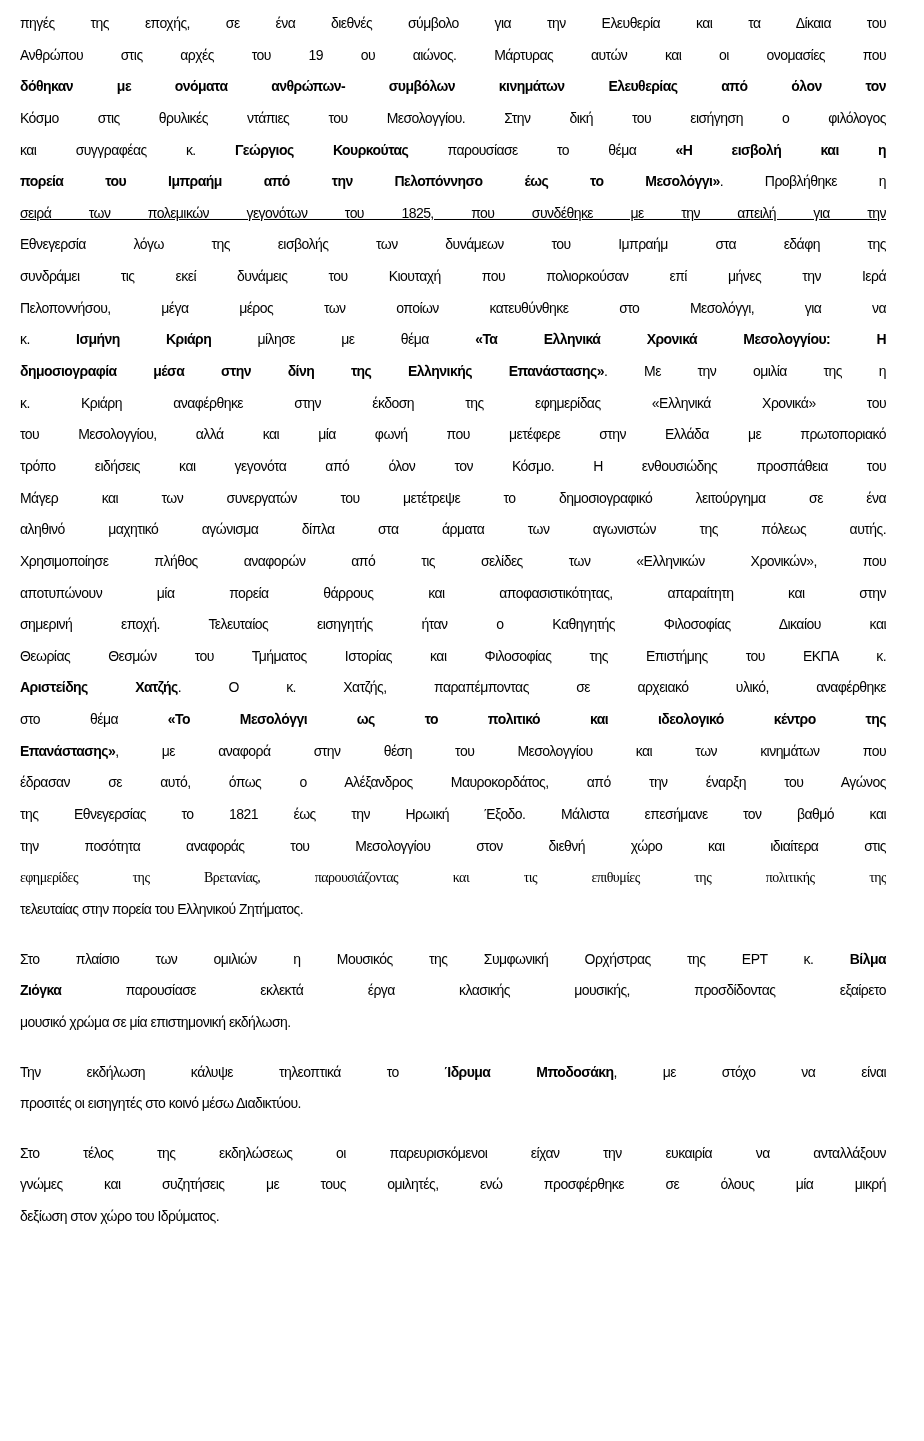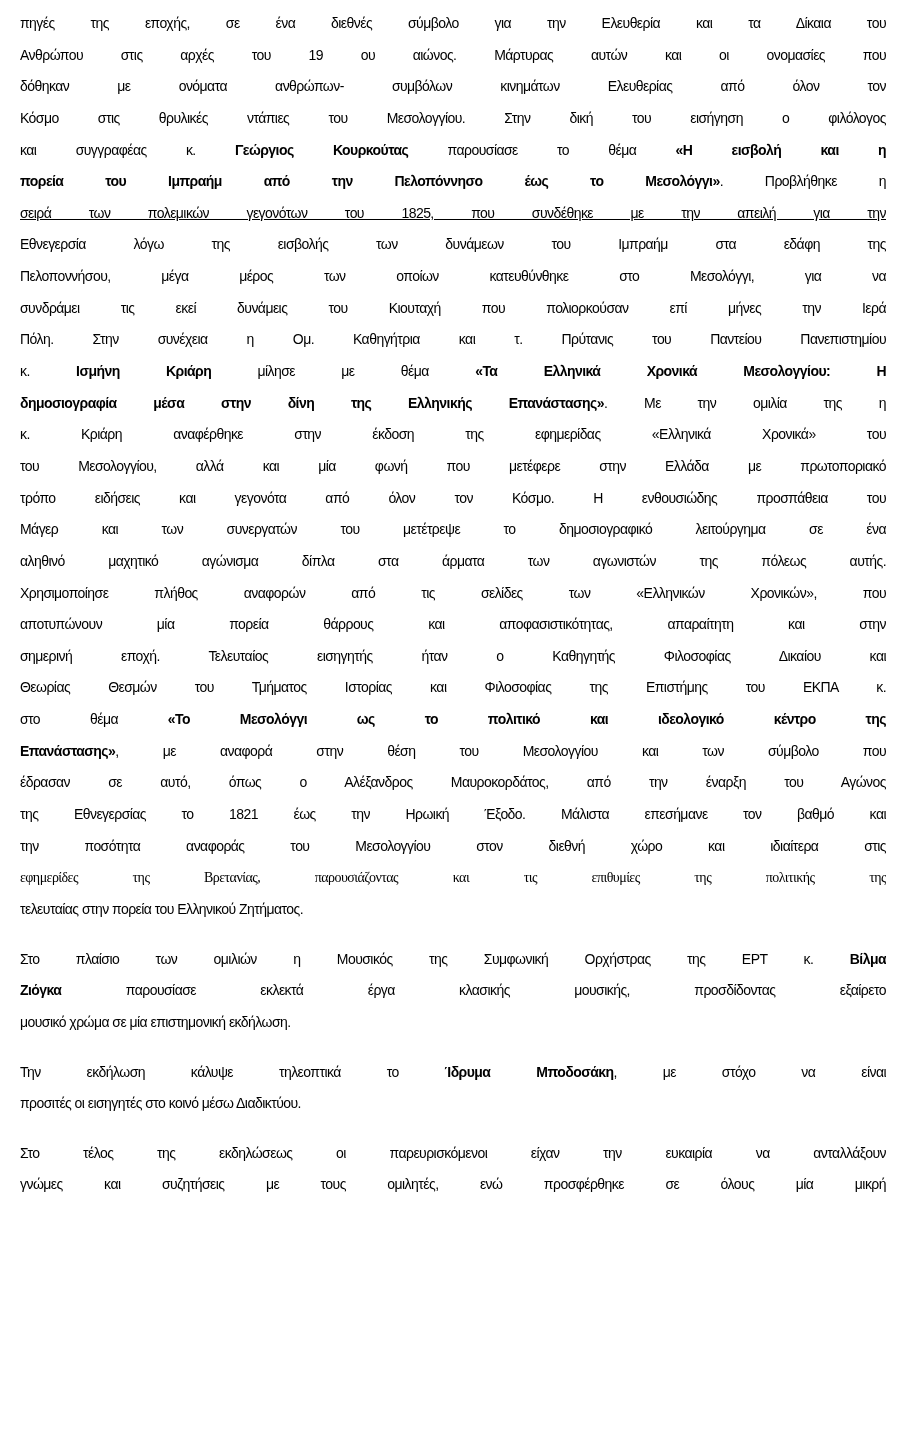--- a/index.html
+++ b/index.html
@@ -25,42 +25,42 @@
   .seg-b { font-weight: bold; }
   .gap { height: 18px; }
 </style>
 </head>
 <body>
 
 <div class="page" id="page">
     <div class="para">
       <span class="line" style="white-space: normal; overflow: hidden;"><span>πηγές της εποχής, σε ένα διεθνές σύμβολο για την Ελευθερία και τα Δίκαια του</span></span>
       <span class="line" style="white-space: normal; overflow: hidden;"><span>Ανθρώπου στις αρχές του 19 ου αιώνος. Μάρτυρας αυτών και οι ονομασίες που</span></span>
-      <span class="line" style="white-space: normal; overflow: hidden;"><span>δόθηκαν με ονόματα ανθρώπων- συμβόλων κινημάτων Ελευθερίας από όλον τον</span></span>
+      <span class="line" style="white-space: normal; overflow: hidden; font-weight: bold;"><span>δόθηκαν με ονόματα ανθρώπων- συμβόλων κινημάτων Ελευθερίας από όλον τον</span></span>
       <span class="line" style="white-space: normal; overflow: hidden;"><span>Κόσμο στις θρυλικές ντάπιες του Μεσολογγίου. Στην δική του εισήγηση ο φιλόλογος</span></span>
       <span class="line" style="white-space: normal; overflow: hidden;"><span>και συγγραφέας κ. </span><span class="seg-b">Γεώργιος Κουρκούτας</span><span> παρουσίασε το θέμα </span><span class="seg-b">«Η εισβολή και η</span></span>
       <span class="line" style="white-space: normal; overflow: hidden;"><span class="seg-b">πορεία του Ιμπραήμ από την Πελοπόννησο έως το Μεσολόγγι»</span><span>. Προβλήθηκε η</span></span>
       <span class="line" style="white-space: normal; overflow: hidden; text-decoration: underline;"><span>σειρά των πολεμικών γεγονότων του 1825, που συνδέθηκε με την απειλή για την</span></span>
       <span class="line" style="white-space: normal; overflow: hidden;"><span>Εθνεγερσία λόγω της εισβολής των δυνάμεων του Ιμπραήμ στα εδάφη της</span></span>
+      <span class="line" style="white-space: normal; overflow: hidden;"><span>συνδράμει τις εκεί δυνάμεις του Κιουταχή που πολιορκούσαν επί μήνες την Ιερά</span></span>
       <span class="line" style="white-space: normal; overflow: hidden;"><span>Πελοποννήσου, μέγα μέρος των οποίων κατευθύνθηκε στο Μεσολόγγι, για να</span></span>
-      <span class="line" style="white-space: normal; overflow: hidden;"><span>συνδράμει τις εκεί δυνάμεις του Κιουταχή που πολιορκούσαν επί μήνες την Ιερά</span></span>
-      <span class="line" style="white-space: normal; overflow: hidden;"><span>Πόλη. Στην συνέχεια η Ομ. Καθηγήτρια και τ. Πρύτανις του Παντείου Πανεπιστημίου</span></span>
       <span class="line" style="white-space: normal; overflow: hidden;"><span>κ. </span><span class="seg-b">Ισμήνη Κριάρη</span><span> μίλησε με θέμα </span><span class="seg-b">«Τα Ελληνικά Χρονικά Μεσολογγίου: Η</span></span>
       <span class="line" style="white-space: normal; overflow: hidden;"><span class="seg-b">δημοσιογραφία μέσα στην δίνη της Ελληνικής Επανάστασης»</span><span>. Με την ομιλία της η</span></span>
       <span class="line" style="white-space: normal; overflow: hidden;"><span>κ. Κριάρη αναφέρθηκε στην έκδοση της εφημερίδας «Ελληνικά Χρονικά» του</span></span>
       <span class="line" style="white-space: normal; overflow: hidden;"><span>του Μεσολογγίου, αλλά και μία φωνή που μετέφερε στην Ελλάδα με πρωτοποριακό</span></span>
       <span class="line" style="white-space: normal; overflow: hidden;"><span>τρόπο ειδήσεις και γεγονότα από όλον τον Κόσμο. Η ενθουσιώδης προσπάθεια του</span></span>
       <span class="line" style="white-space: normal; overflow: hidden;"><span>Μάγερ και των συνεργατών του μετέτρεψε το δημοσιογραφικό λειτούργημα σε ένα</span></span>
       <span class="line" style="white-space: normal; overflow: hidden;"><span>αληθινό μαχητικό αγώνισμα δίπλα στα άρματα των αγωνιστών της πόλεως αυτής.</span></span>
       <span class="line" style="white-space: normal; overflow: hidden;"><span>Χρησιμοποίησε πλήθος αναφορών από τις σελίδες των «Ελληνικών Χρονικών», που</span></span>
       <span class="line" style="white-space: normal; overflow: hidden;"><span>αποτυπώνουν μία πορεία θάρρους και αποφασιστικότητας, απαραίτητη και στην</span></span>
       <span class="line" style="white-space: normal; overflow: hidden;"><span>σημερινή εποχή. Τελευταίος εισηγητής ήταν ο Καθηγητής Φιλοσοφίας Δικαίου και</span></span>
       <span class="line" style="white-space: normal; overflow: hidden;"><span>Θεωρίας Θεσμών του Τμήματος Ιστορίας και Φιλοσοφίας της Επιστήμης του ΕΚΠΑ κ.</span></span>
+      <span class="line" style="white-space: normal; overflow: hidden;"><span class="seg-b">Αριστείδης Χατζής</span><span>. Ο κ. Χατζής, παραπέμποντας σε αρχειακό υλικό, αναφέρθηκε</span></span>
       <span class="line" style="white-space: normal; overflow: hidden;"><span>στο θέμα </span><span class="seg-b">«Το Μεσολόγγι ως το πολιτικό και ιδεολογικό κέντρο της</span></span>
-      <span class="line" style="white-space: normal; overflow: hidden;"><span class="seg-b">Επανάστασης»</span><span>, με αναφορά στην θέση του Μεσολογγίου και των σύμβολο που</span></span>
+      <span class="line" style="white-space: normal; overflow: hidden;"><span class="seg-b">Επανάστασης»</span><span>, με αναφορά στην θέση του Μεσολογγίου και των κινημάτων που</span></span>
       <span class="line" style="white-space: normal; overflow: hidden;"><span>έδρασαν σε αυτό, όπως ο Αλέξανδρος Μαυροκορδάτος, από την έναρξη του Αγώνος</span></span>
       <span class="line" style="white-space: normal; overflow: hidden;"><span>της Εθνεγερσίας το 1821 έως την Ηρωική Έξοδο. Μάλιστα επεσήμανε τον βαθμό και</span></span>
       <span class="line" style="white-space: normal; overflow: hidden;"><span>την ποσότητα αναφοράς του Μεσολογγίου στον διεθνή χώρο και ιδιαίτερα στις</span></span>
       <span class="line" style="white-space: normal; overflow: hidden; font-family: Liberation Serif, serif;"><span>εφημερίδες της Βρετανίας, παρουσιάζοντας και τις επιθυμίες της πολιτικής της</span></span>
       <span class="line last" style="white-space: normal; overflow: hidden;"><span>τελευταίας στην πορεία του Ελληνικού Ζητήματος.</span></span>
     </div>
     <div class="gap"></div>
     <div class="para">
       <span class="line" style="white-space: normal; overflow: hidden;"><span>Στο πλαίσιο των ομιλιών η Μουσικός της Συμφωνική Ορχήστρας της ΕΡΤ κ. </span><span class="seg-b">Βίλμα</span></span>
       <span class="line" style="white-space: normal; overflow: hidden;"><span class="seg-b">Ζιόγκα</span><span> παρουσίασε εκλεκτά έργα κλασικής μουσικής, προσδίδοντας εξαίρετο</span></span>
@@ -68,14 +68,15 @@
     </div>
     <div class="gap"></div>
     <div class="para">
       <span class="line" style="white-space: normal; overflow: hidden;"><span> Την εκδήλωση κάλυψε τηλεοπτικά το </span><span class="seg-b">Ίδρυμα Μποδοσάκη</span><span>, με στόχο να είναι</span></span>
       <span class="line last" style="white-space: normal; overflow: hidden;"><span>προσιτές οι εισηγητές στο κοινό μέσω Διαδικτύου.</span></span>
     </div>
     <div class="gap"></div>
     <div class="para">
       <span class="line" style="white-space: normal; overflow: hidden;"><span>Στο τέλος της εκδηλώσεως οι παρευρισκόμενοι είχαν την ευκαιρία να ανταλλάξουν</span></span>
       <span class="line" style="white-space: normal; overflow: hidden;"><span>γνώμες και συζητήσεις με τους ομιλητές, ενώ προσφέρθηκε σε όλους μία μικρή</span></span>
+      <span class="line last" style="white-space: normal; overflow: hidden;"><span>δεξίωση στον χώρο του Ιδρύματος.</span></span>
     </div>
   </div>
 
 </body></html>

